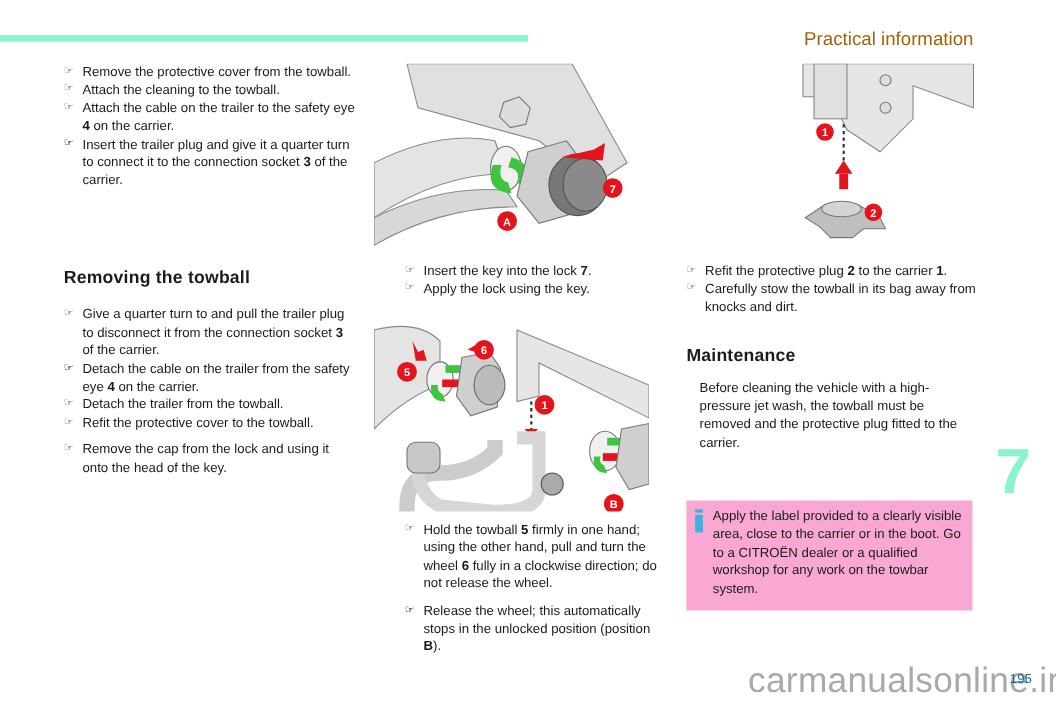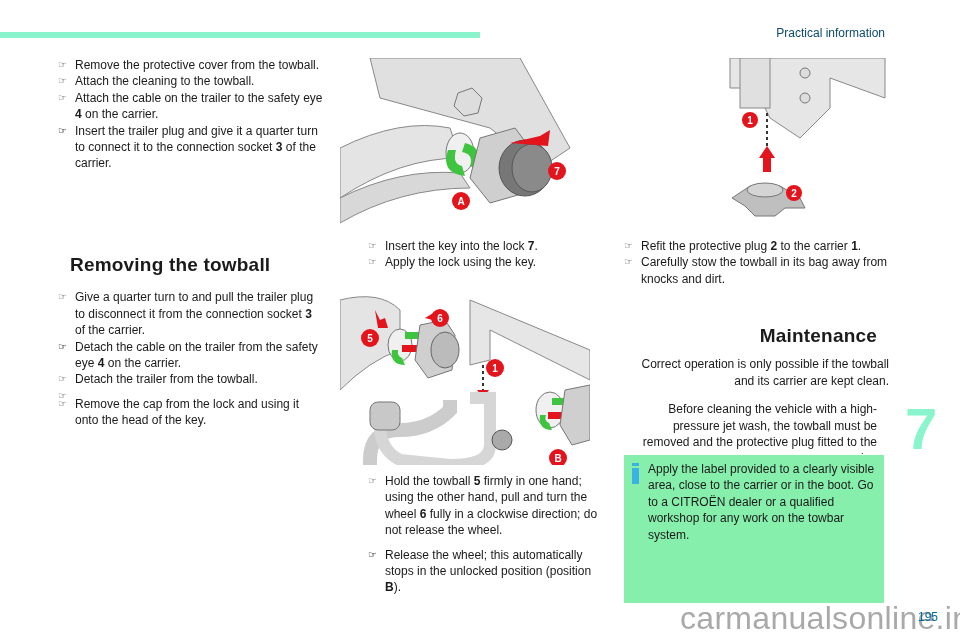--- a/index.html
+++ b/index.html
@@ -1,29 +1,29 @@
 <!DOCTYPE html>
 <html><head>
 <meta charset="utf-8">
 <style>
   html, body { margin:0; padding:0; }
   body { width:960px; height:640px; background:#ffffff; position:relative; overflow:hidden;
          font-family:"Liberation Sans", sans-serif; color:#1a1a1a; }
   .topbar { position:absolute; left:0; top:32px; width:480px; height:6px; background:#8af5cd; }
-  .section-title { position:absolute; right:75px; top:26px; font-size:12px; color:#0c4a6e; }
+  .section-title { position:absolute; right:75px; top:26px; font-size:17px; color:#a16207; }
   .col { position:absolute; font-size:12px; line-height:16.4px; }
   .bullets { list-style:none; margin:0; padding:0; }
   .bullets li { position:relative; padding-left:17px; margin-bottom:0; }
   .bullets li .hand { position:absolute; left:0; top:0; font-size:10px; color:#555; }
   .gap { margin-top:8px !important; }
-  h2 { margin:12px; font-size:19px; font-weight:bold; letter-spacing:0.2px; }
+  h2 { margin:0; font-size:16px; font-weight:bold; letter-spacing:0.2px; }
   .illus { position:absolute; }
   .badge { fill:#e3141c; }
   .badge-text { fill:#fff; font-family:"Liberation Sans", sans-serif; font-weight:bold; font-size:10px; text-anchor:middle; }
-  .info-box { position:absolute; left:624px; top:455px; width:260px; height:148px; background:#86efac; }
+  .info-box { position:absolute; left:624px; top:455px; width:260px; height:100px; background:#f9a8d4; }
   .info-icon { position:absolute; left:8px; top:8px; width:7px; }
   .info-icon .dot { width:7px; height:3px; background:#3ab2e4; margin-bottom:2px; }
   .info-icon .stem { width:7px; height:16px; background:#3ab2e4; }
   .info-text { position:absolute; left:24px; top:6px; width:232px; font-size:12px; line-height:16.4px; }
   .chapter-tab { position:absolute; right:0; top:395px; font-size:58px; font-weight:bold; color:#8af5cd; left:905px; }
   .page-num { position:absolute; left:918px; top:610px; font-size:12px; color:#0369a1; }
   .watermark { position:absolute; left:680px; top:600px; font-size:32px; color:#a9a9a9; letter-spacing:0.3px; }
   b { font-weight:bold; }
 </style>
 </head>
@@ -42,21 +42,21 @@
   </ul>
 </div>
 
 <div class="col" style="left:58px; top:245px; width:265px;">
   <h2>Removing the towball</h2>
   <ul class="bullets" style="margin-top:16px;">
     <li><span class="hand">☞</span><span>Give a quarter turn to and pull the trailer plug to disconnect it from the connection socket <b>3</b> of the carrier.</span></li>
     <li><span class="hand">☞</span></li>
     <li><span class="hand">☞</span><span>Detach the cable on the trailer from the safety eye <b>4</b> on the carrier.</span></li>
     <li><span class="hand">☞</span><span>Detach the trailer from the towball.</span></li>
-    <li><span class="hand">☞</span></li>
+    <li><span class="hand">☞</span><span>Refit the protective cover to the towball.</span></li>
     <li class="gap"><span class="hand">☞</span><span>Remove the cap from the lock and using it onto the head of the key.</span></li>
   </ul>
 </div>
 
 <svg class="illus" style="left:340px; top:58px;" width="250" height="170" viewBox="0 0 250 170">
   <rect x="0" y="0" width="250" height="170" fill="#ffffff"></rect>
   <path d="M0,90 Q60,60 110,70 L120,100 Q60,100 0,140 Z" fill="#e4e4e4" stroke="#888" stroke-width="1"></path>
   <path d="M0,140 Q60,110 120,115 L130,130 Q60,130 0,165 Z" fill="#d8d8d8" stroke="#888" stroke-width="1"></path>
   <path d="M30,0 L180,0 L230,90 L200,110 L150,70 L40,40 Z" fill="#e0e0e0" stroke="#888" stroke-width="1"></path>
   <polygon points="118,35 132,30 142,40 138,55 124,58 114,48" fill="#ddd" stroke="#777"></polygon>
@@ -136,23 +136,22 @@
   <text class="badge-text" x="84" y="139">2</text>
 </svg>
 
 <div class="col" style="left:624px; top:238px; width:265px;">
   <ul class="bullets">
     <li><span class="hand">☞</span><span>Refit the protective plug <b>2</b> to the carrier <b>1</b>.</span></li>
     <li><span class="hand">☞</span><span>Carefully stow the towball in its bag away from knocks and dirt.</span></li>
   </ul>
 </div>
 
-<div class="col" style="left:624px; top:316px; width:265px;text-align:right;">
+<div class="col" style="left:624px; top:316px; width:265px;">
   <h2>Maintenance</h2>
-  <p style="margin:12px 0 0 0;">Correct operation is only possible if the towball and its carrier are kept clean.</p>
   <p style="margin:12px;">Before cleaning the vehicle with a high-pressure jet wash, the towball must be removed and the protective plug fitted to the carrier.</p>
 </div>
 
 <div class="info-box">
   <div class="info-icon">
       <div class="dot"></div>
       <div class="stem"></div>
     </div>
   <div class="info-text">Apply the label provided to a clearly visible area, close to the carrier or in the boot. Go to a CITROËN dealer or a qualified workshop for any work on the towbar system.</div>
 </div>

